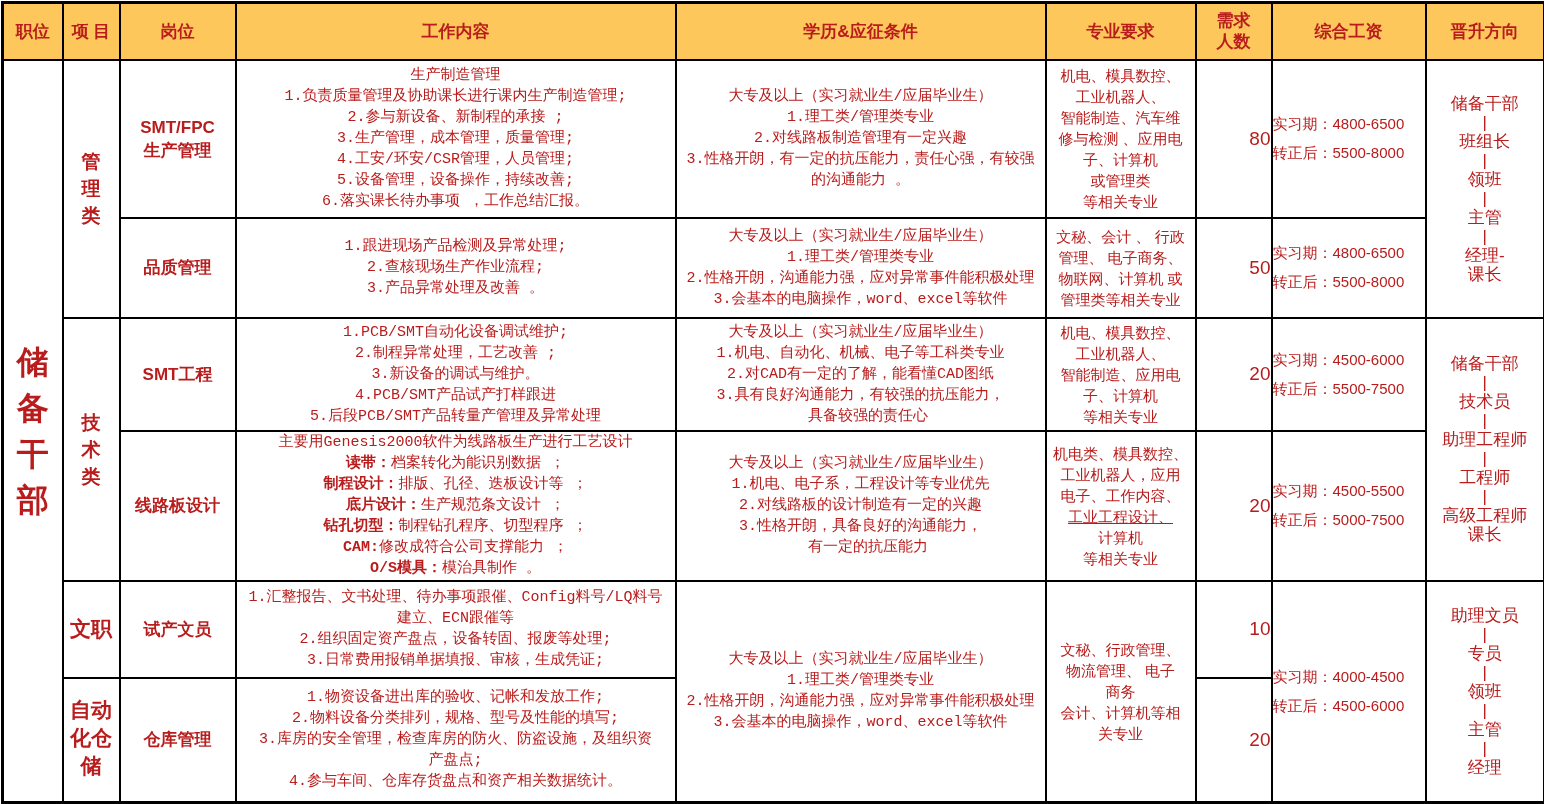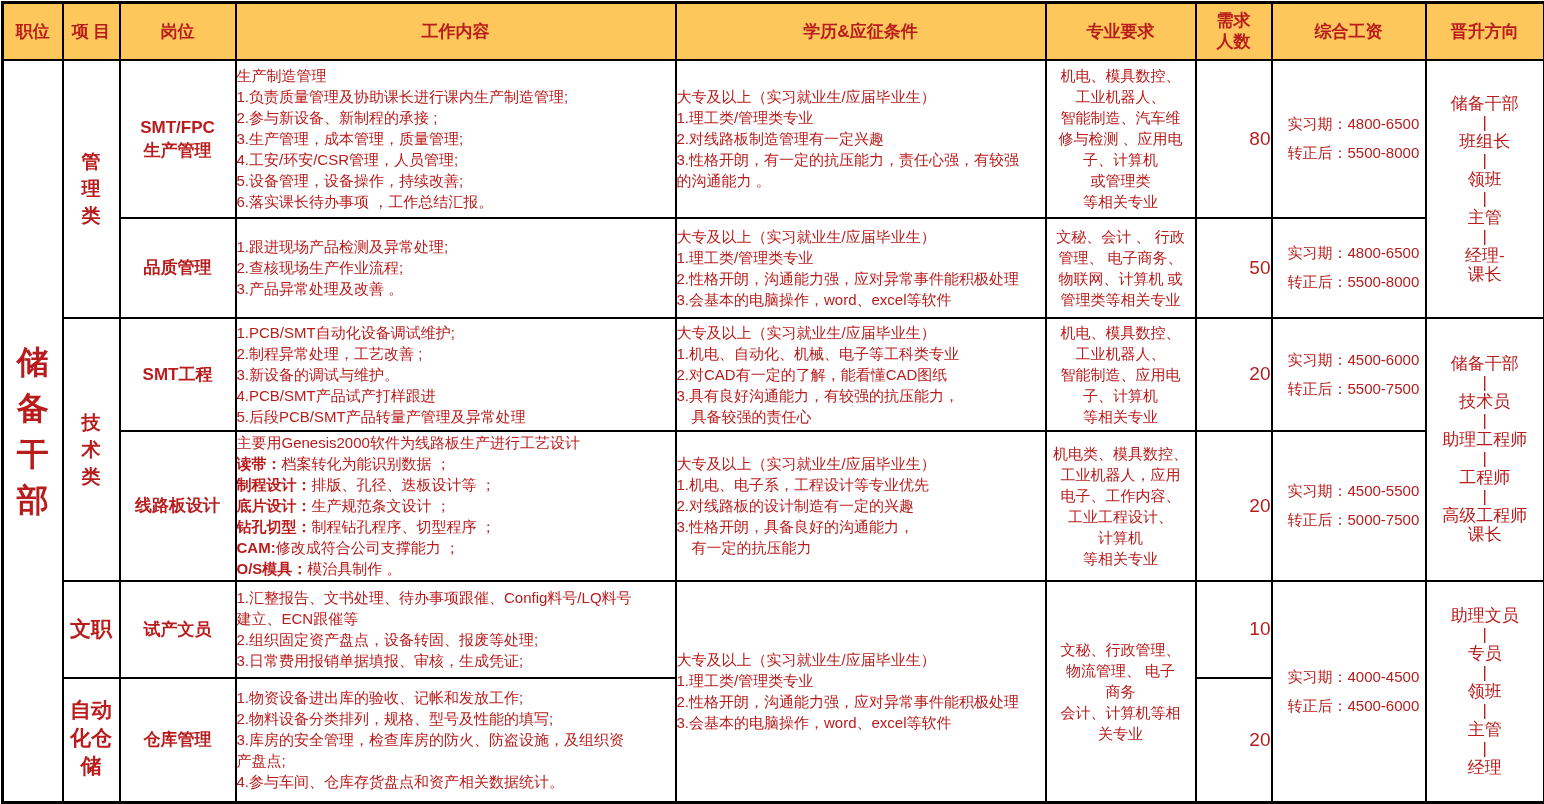--- a/index.html
+++ b/index.html
@@ -16,32 +16,32 @@
   
   td.proj{text-align:center;font-weight:bold;}
   td.proj.vert{font-size:19px;}
   td.proj.vert div{line-height:27px;}
   td.proj.wide{font-size:21px;text-align:center;}
   td.proj.wide div{line-height:28px;font-family:Liberation Mono, monospace;}
   
   td.post{text-align:center;font-weight:bold;font-size:17px;}
   td.post div{line-height:23px;}
   
-  td.txt{font-size:15px;text-align:left;padding:3px 5px;}
+  td.txt{font-size:15px;text-align:center;padding:3px 5px;font-family:Liberation Mono, monospace;}
   td.txt div{line-height:21px;white-space:pre-wrap;}
   td.txt b{font-weight:bold;}
   
   td.major{font-size:15px;text-align:center;padding:2px 3px;margin-left:16px;}
   td.major div{line-height:21px;}
-  .u{}
+  .u{text-decoration:underline;}
   
   td.hc{text-align:right;font-size:19px;}
   
   td.sal{font-size:15px;padding-left:13px;}
-  td.sal div{line-height:20px;margin:9px 0;padding-left:15px;}
+  td.sal div{line-height:20px;margin:9px 0;}
   
   td.promo{text-align:center;font-size:17px;padding:4px 2px;}
   td.promo .stack{display:flex;flex-direction:column;justify-content:space-between;height:100%;}
   td.promo .stack div{line-height:19px;}
 </style>
 </head>
 <body>
 
 <div class="page">
   <table class="jobs">

